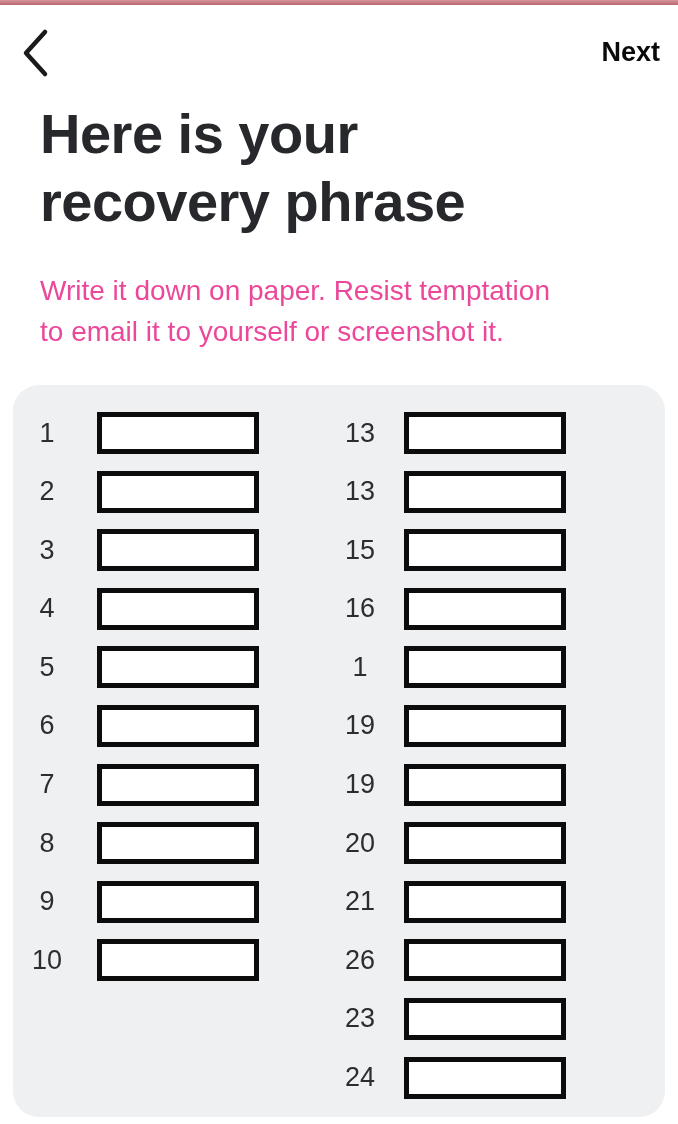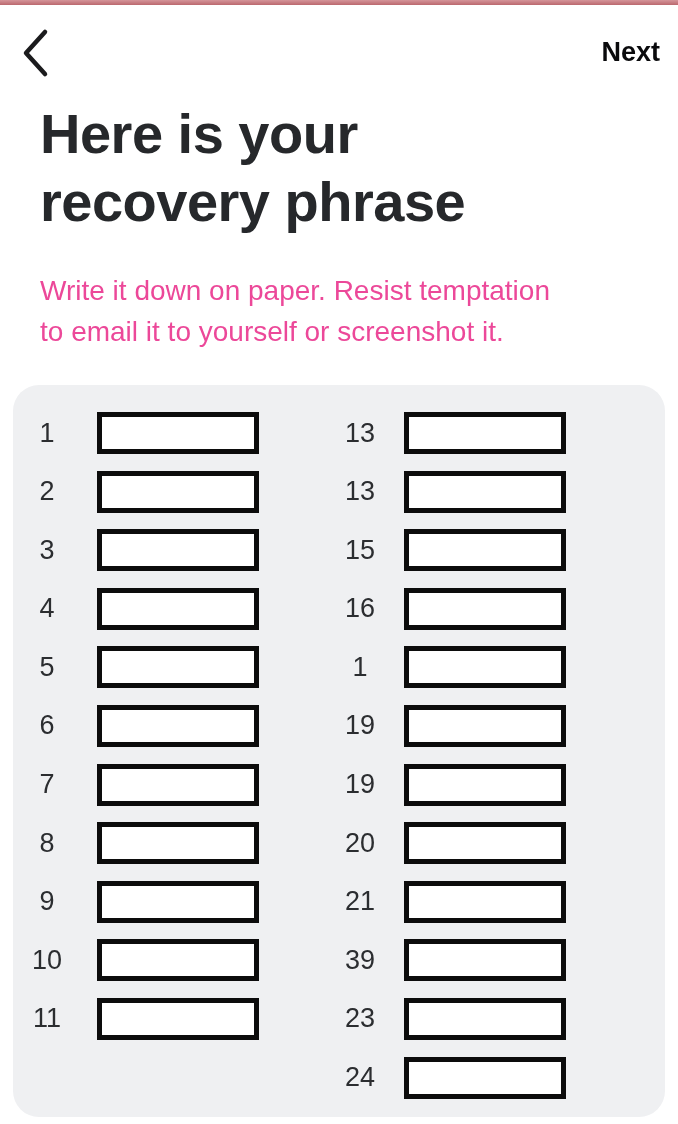--- a/index.html
+++ b/index.html
@@ -160,24 +160,20 @@
         <div class="word-box"></div>
       </div>
       <div class="phrase-row">
         <span class="word-number">9</span>
         <div class="word-box"></div>
       </div>
       <div class="phrase-row">
         <span class="word-number">10</span>
         <div class="word-box"></div>
       </div>
-      <div class="phrase-row">
-        <span class="word-number">11</span>
-        <div class="word-box"></div>
-      </div>
     </div>
 
     <div class="phrase-col right">
       <div class="phrase-row">
         <span class="word-number">13</span>
         <div class="word-box"></div>
       </div>
       <div class="phrase-row">
         <span class="word-number">13</span>
         <div class="word-box"></div>
@@ -204,21 +200,21 @@
       </div>
       <div class="phrase-row">
         <span class="word-number">20</span>
         <div class="word-box"></div>
       </div>
       <div class="phrase-row">
         <span class="word-number">21</span>
         <div class="word-box"></div>
       </div>
       <div class="phrase-row">
-        <span class="word-number">39</span>
+        <span class="word-number">26</span>
         <div class="word-box"></div>
       </div>
       <div class="phrase-row">
         <span class="word-number">23</span>
         <div class="word-box"></div>
       </div>
       <div class="phrase-row">
         <span class="word-number">24</span>
         <div class="word-box"></div>
       </div>

